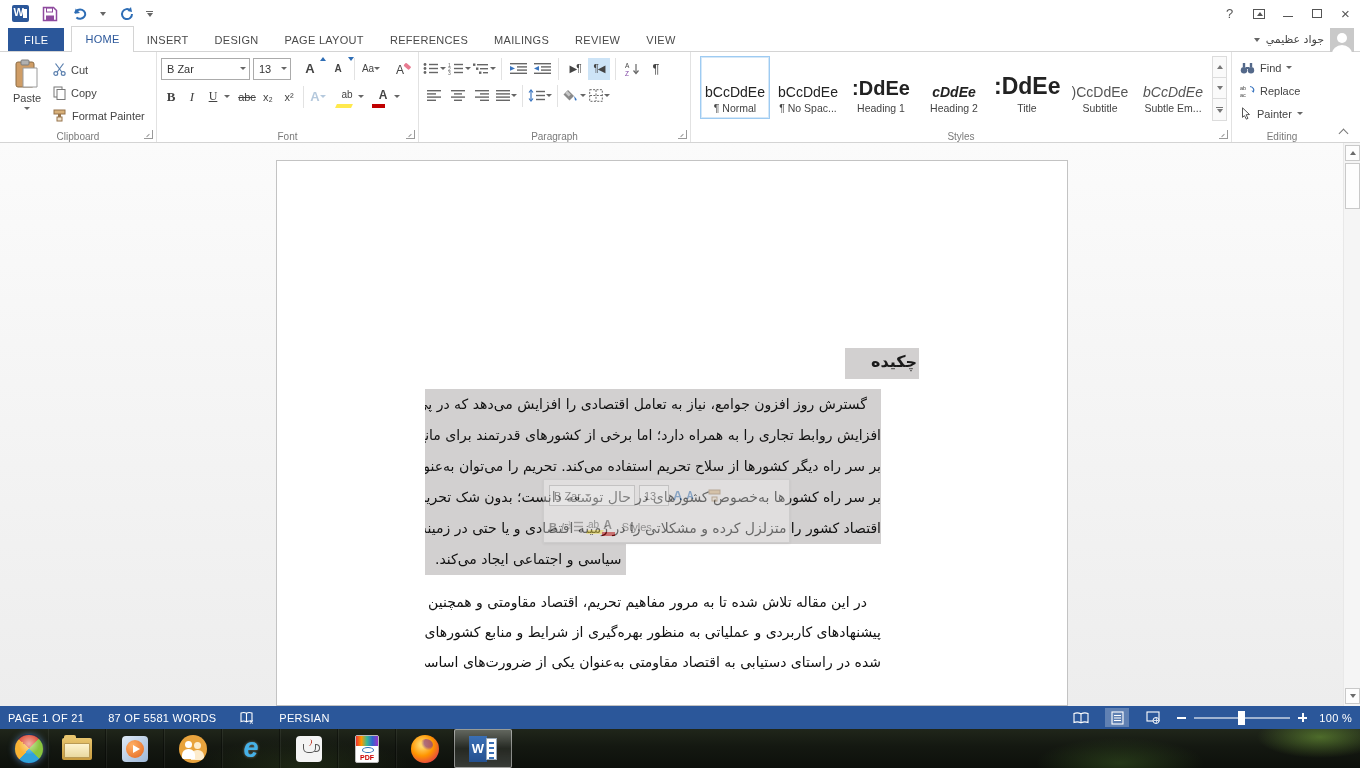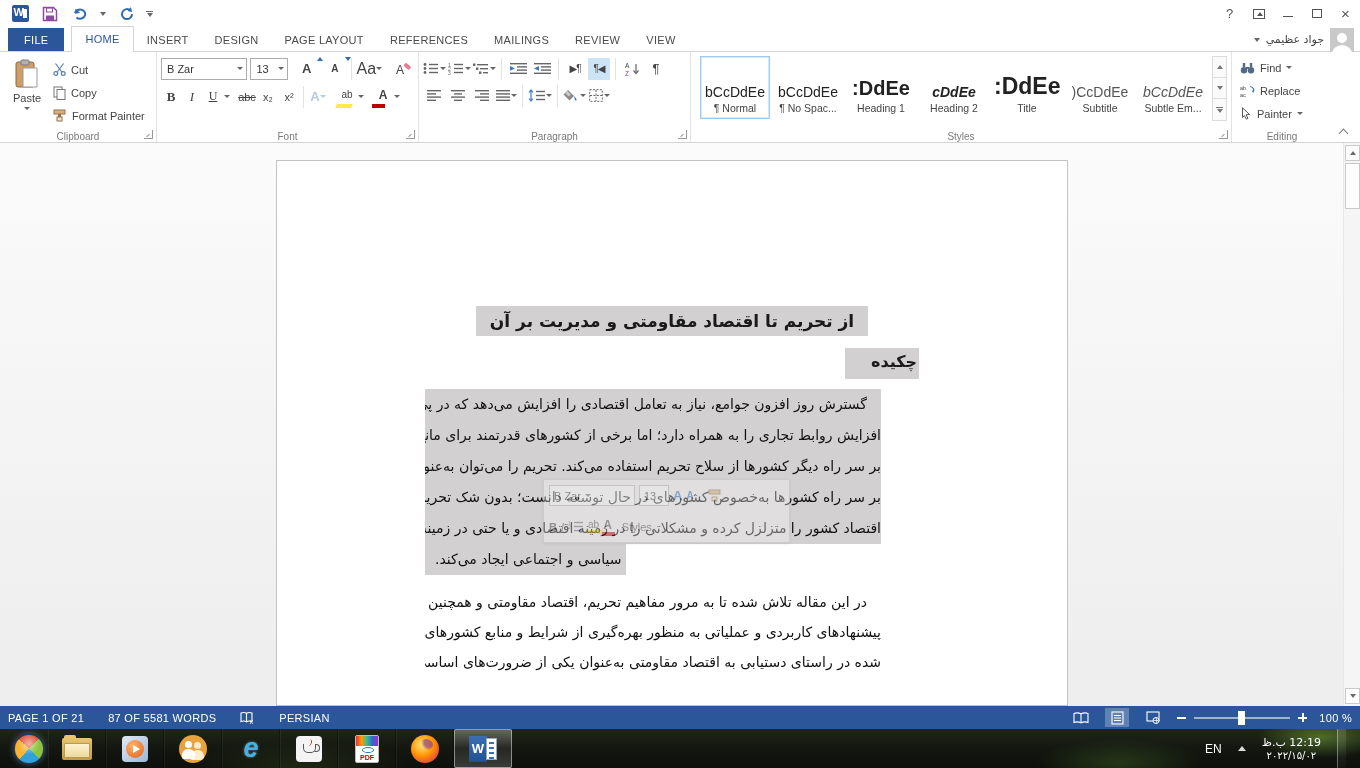--- a/index.html
+++ b/index.html
@@ -345,21 +345,21 @@
         <span class="fbtn grow" style="margin-left:6px">
             <span>A</span>
             <span class="up"></span>
           </span>
         <span class="fbtn shrink" style="margin-left:5px">
             <span>A</span>
             <span class="dn"></span>
           </span>
         <span class="vsep"></span>
         <span class="fbtn">
-            <span style="font-size:16px">Aa</span>
+            <span style="font-size:10px">Aa</span>
             <span class="caret-s"></span>
           </span>
         <span class="fbtn" style="margin-left:10px">
           <svg width="16" height="14" viewBox="0 0 16 14">
               <text x="0" y="12" font-size="12" fill="#444" font-family="Liberation Sans">A</text>
               <rect x="8" y="2" width="7" height="4" rx="1" fill="#e87a90" transform="rotate(40 11 4)"></rect>
             </svg>
         </span>
       </div>
       <div class="font-row2">
@@ -651,23 +651,20 @@
         </span>
       </div>
       <span class="glabel">Editing</span>
     </div>
 
     <span class="collapse-chev"></span>
   </div>
 
   <div class="docarea">
     <div class="page">
-      <div class="doc-title-wrap fa">
-        <span>از تحريم تا اقتصاد مقاومتی و مديريت بر آن</span>
-      </div>
       <div class="doc-heading fa">
         <span>چکيده</span>
       </div>
       <div class="textcol p1 fa">
         <div class="dline hl indent">گسترش روز افزون جوامع، نياز به تعامل اقتصادی را افزايش می‌دهد که در پی آن</div>
         <div class="dline hl">افزايش روابط تجاری را به همراه دارد؛ اما برخی از کشورهای قدرتمند برای مانع تراشی</div>
         <div class="dline hl">بر سر راه ديگر کشورها از سلاح تحريم استفاده می‌کند. تحريم را می‌توان به‌عنوان مانعی</div>
         <div class="dline hl">بر سر راه کشورها به‌خصوص کشورهای در حال توسعه دانست؛ بدون شک تحريم‌ها،</div>
         <div class="dline hl">اقتصاد کشور را متزلزل کرده و مشکلاتی را در زمينه اقتصادی و يا حتی در زمينه‌های</div>
         <div class="dline lastline">
@@ -813,24 +810,15 @@
       <span class="ic-word">
           <span class="sq">W</span>
           <span class="doc">
             <i></i>
             <i></i>
             <i></i>
             <i></i>
           </span>
         </span>
     </span>
-    <div class="tray">
-      <span class="tray-lang">EN</span>
-      <span class="tray-up"></span>
-      <span class="clock">
-        <div class="t fa">12:19 ب.ظ</div>
-        <div class="d fa">۲۰۲۲/۱۵/۰۲</div>
-      </span>
-      <span class="showdesk"></span>
-    </div>
   </div>
 
 </div>
 
 </body></html>

